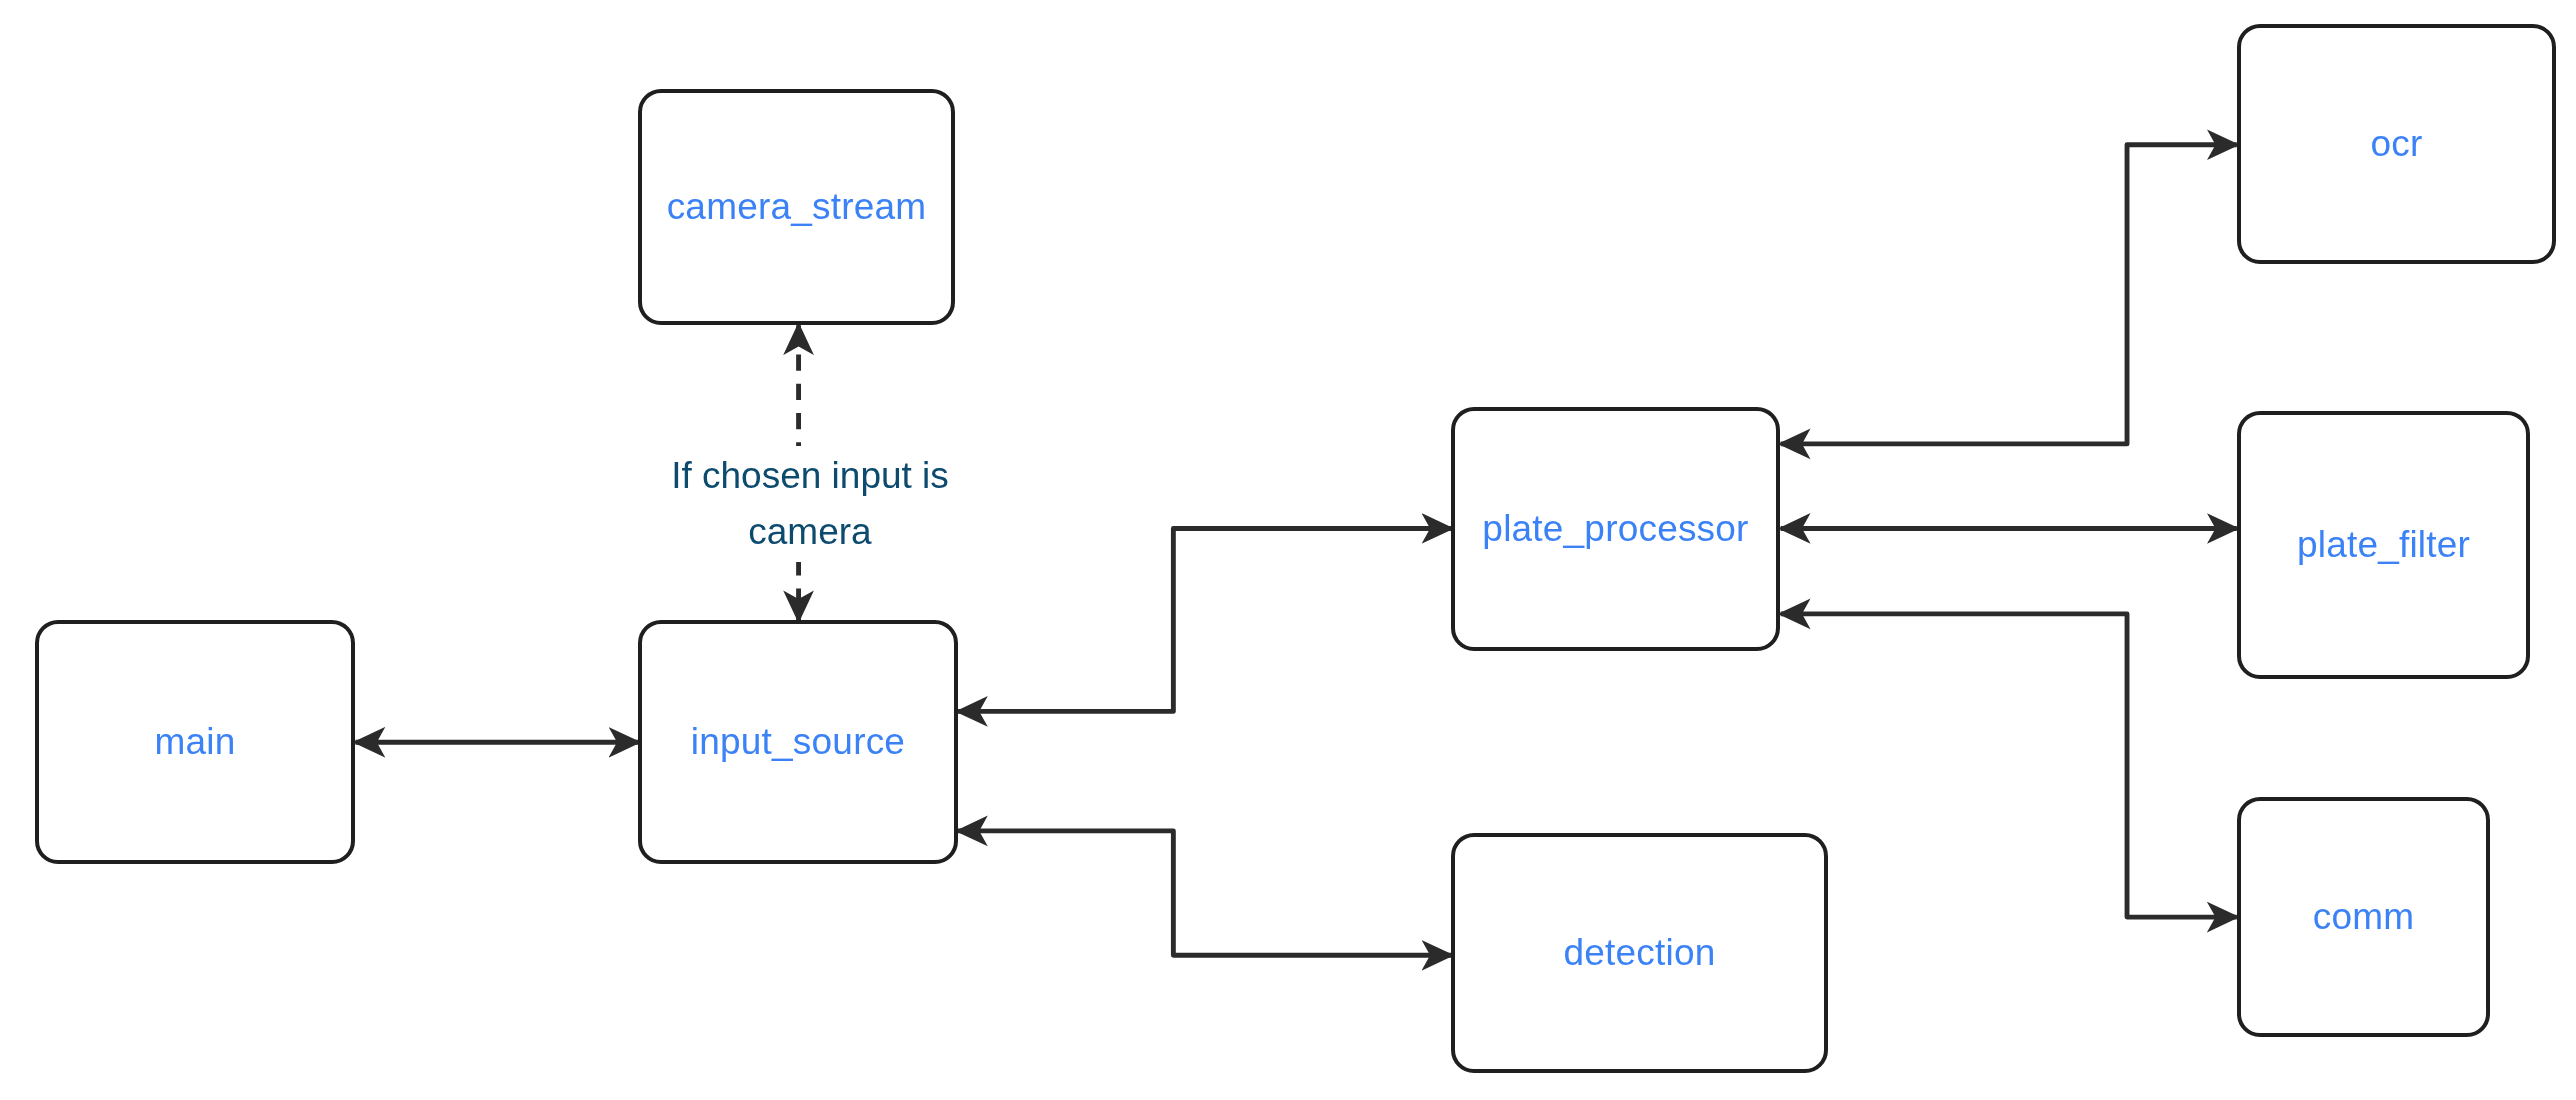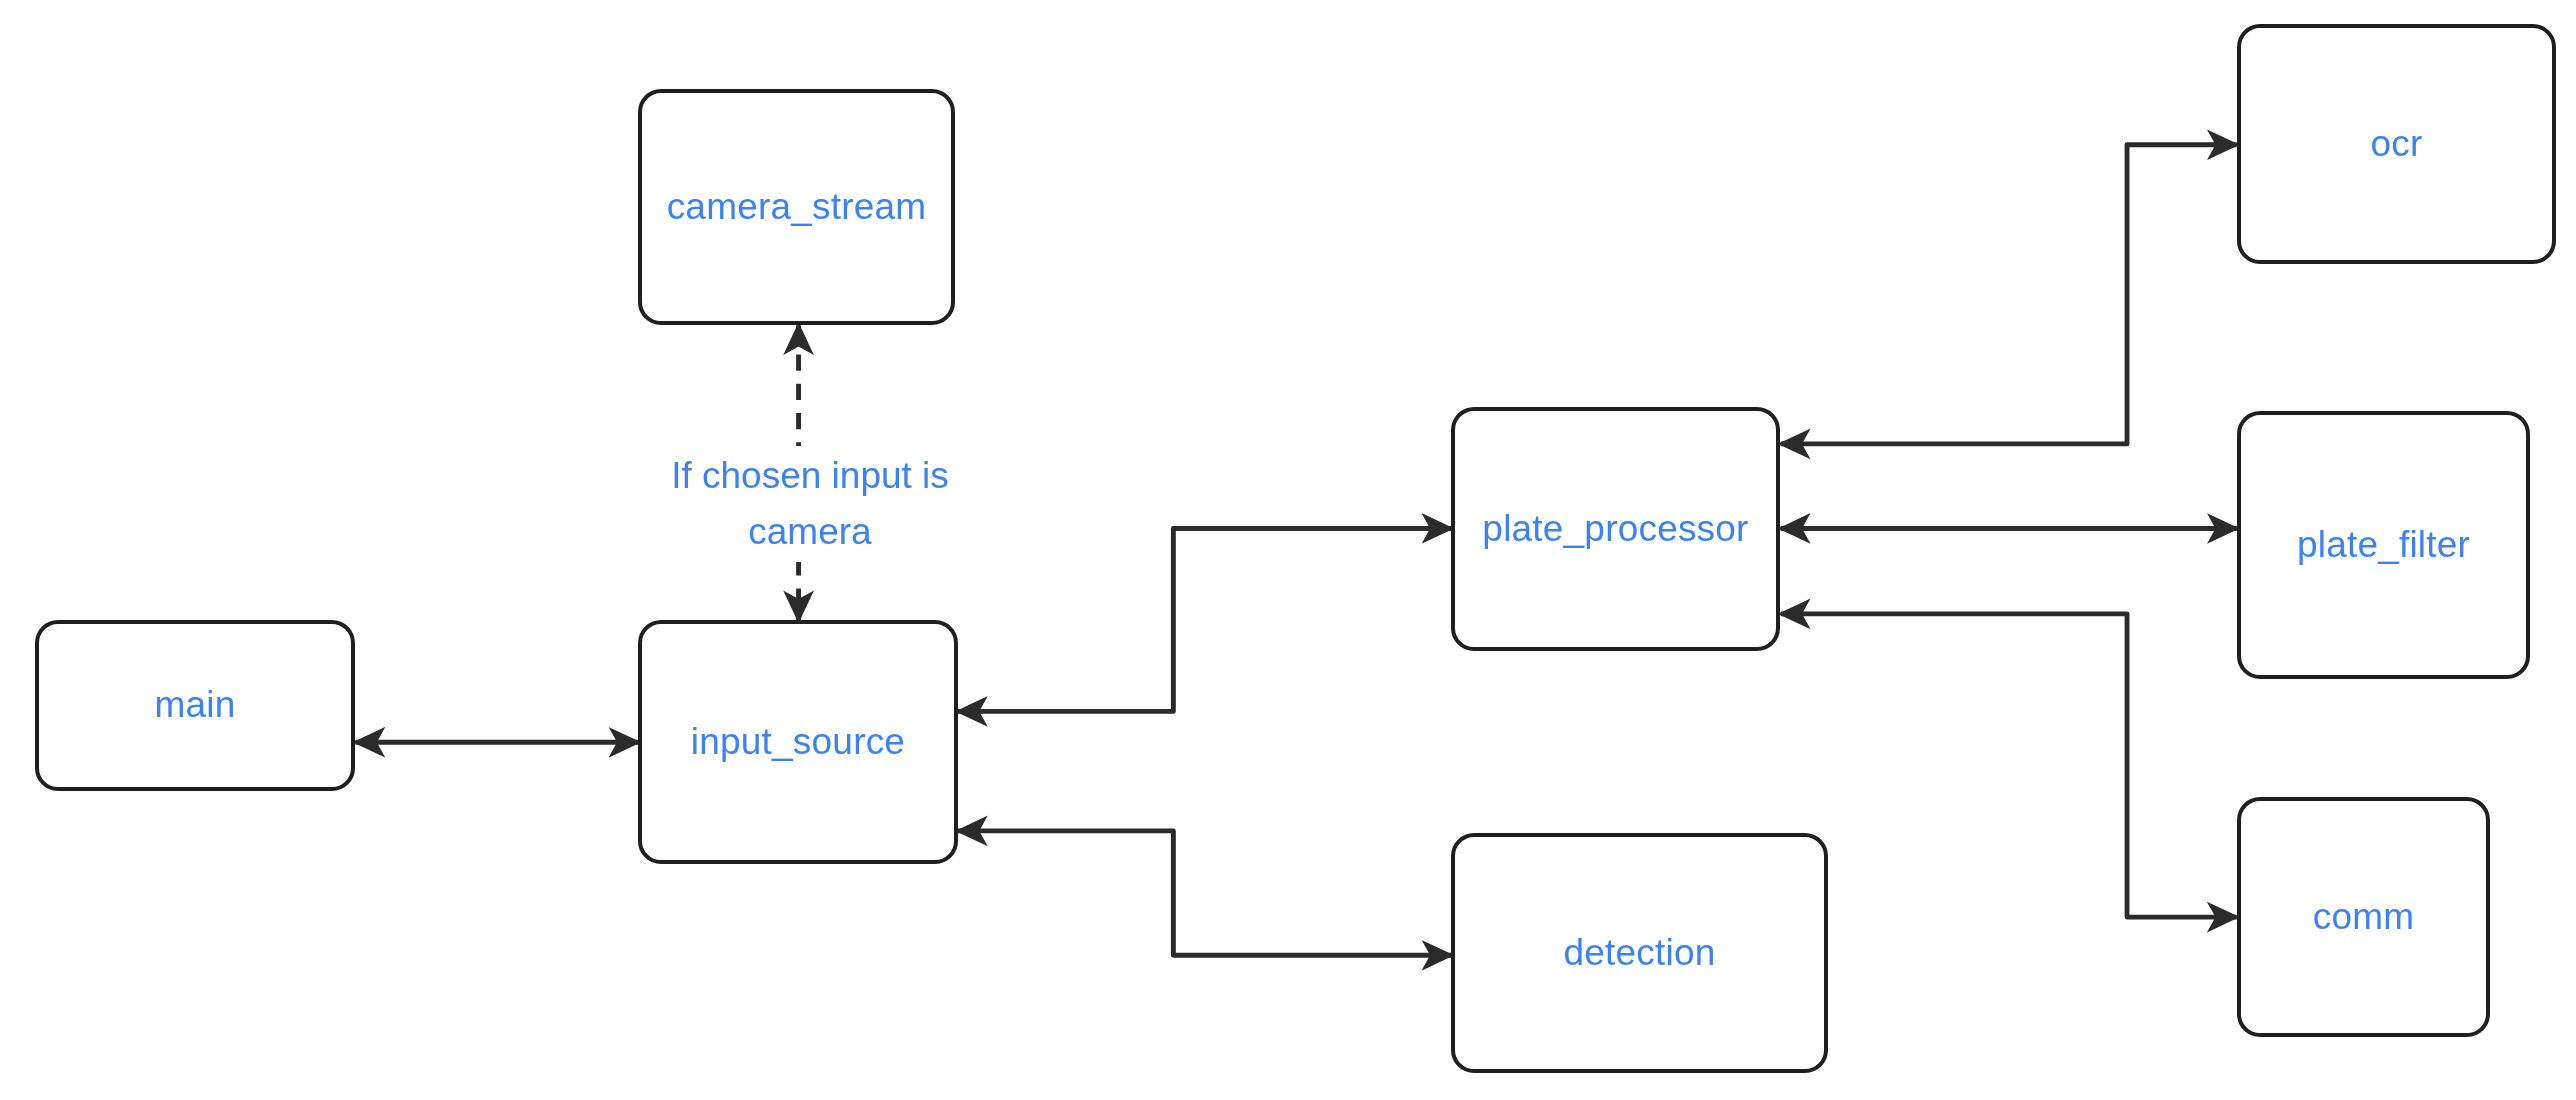--- a/index.html
+++ b/index.html
@@ -19,21 +19,21 @@
     color:#3b82f6;
     font-size:37px;
     font-weight:400;
     letter-spacing:0.2px;
     line-height:1.15;
     z-index:3;
   }
   .edge-label{
     position:absolute;
     z-index:4;
-    color:#3b82f6;
+    color:#0c4a6e;
     font-size:37px;
     line-height:1.52;
     text-align:center;
     background:#ffffff;
     padding:1.6px 4.9px;
     box-sizing:border-box;
     white-space:pre-line;
   }
   svg.wires{position:absolute;left:0;top:0;width:2576px;height:1100px;z-index:2;}
   .wire{fill:none;stroke:#2b2b2b;stroke-width:6;stroke-linecap:butt;stroke-linejoin:round;}
@@ -58,21 +58,21 @@
         <path d="M 982 400 L 982 763" class="wire-dash" marker-end="url(#ah-end)" marker-start="url(#ah-start)"></path>
         <path d="M 1178 875 L 1443 875 L 1443 650 L 1785 650" class="wire" marker-end="url(#ah-end)" marker-start="url(#ah-start)"></path>
         <path d="M 1178 1022 L 1443 1022 L 1443 1175 L 1785 1175" class="wire" marker-end="url(#ah-end)" marker-start="url(#ah-start)"></path>
         <path d="M 2190 546 L 2616 546 L 2616 178 L 2751 178" class="wire" marker-end="url(#ah-end)" marker-start="url(#ah-start)"></path>
         <path d="M 2190 650 L 2751 650" class="wire" marker-end="url(#ah-end)" marker-start="url(#ah-start)"></path>
         <path d="M 2190 755 L 2616 755 L 2616 1128 L 2751 1128" class="wire" marker-end="url(#ah-end)" marker-start="url(#ah-start)"></path>
       </g>
   </svg>
 
   <div id="node-layer">
-      <div class="node" style="left: 35px; top: 620px; width: 320px; height: 171px;">
+      <div class="node" style="left: 35px; top: 620px; width: 320px; height: 244px;">
         <span>main</span>
       </div>
       <div class="node" style="left: 638px; top: 620px; width: 320px; height: 244px;">
         <span>input_source</span>
       </div>
       <div class="node" style="left: 638px; top: 89px; width: 317px; height: 236px;">
         <span>camera_stream</span>
       </div>
       <div class="node" style="left: 1451px; top: 407px; width: 329px; height: 244px;">
         <span>plate_processor</span>

